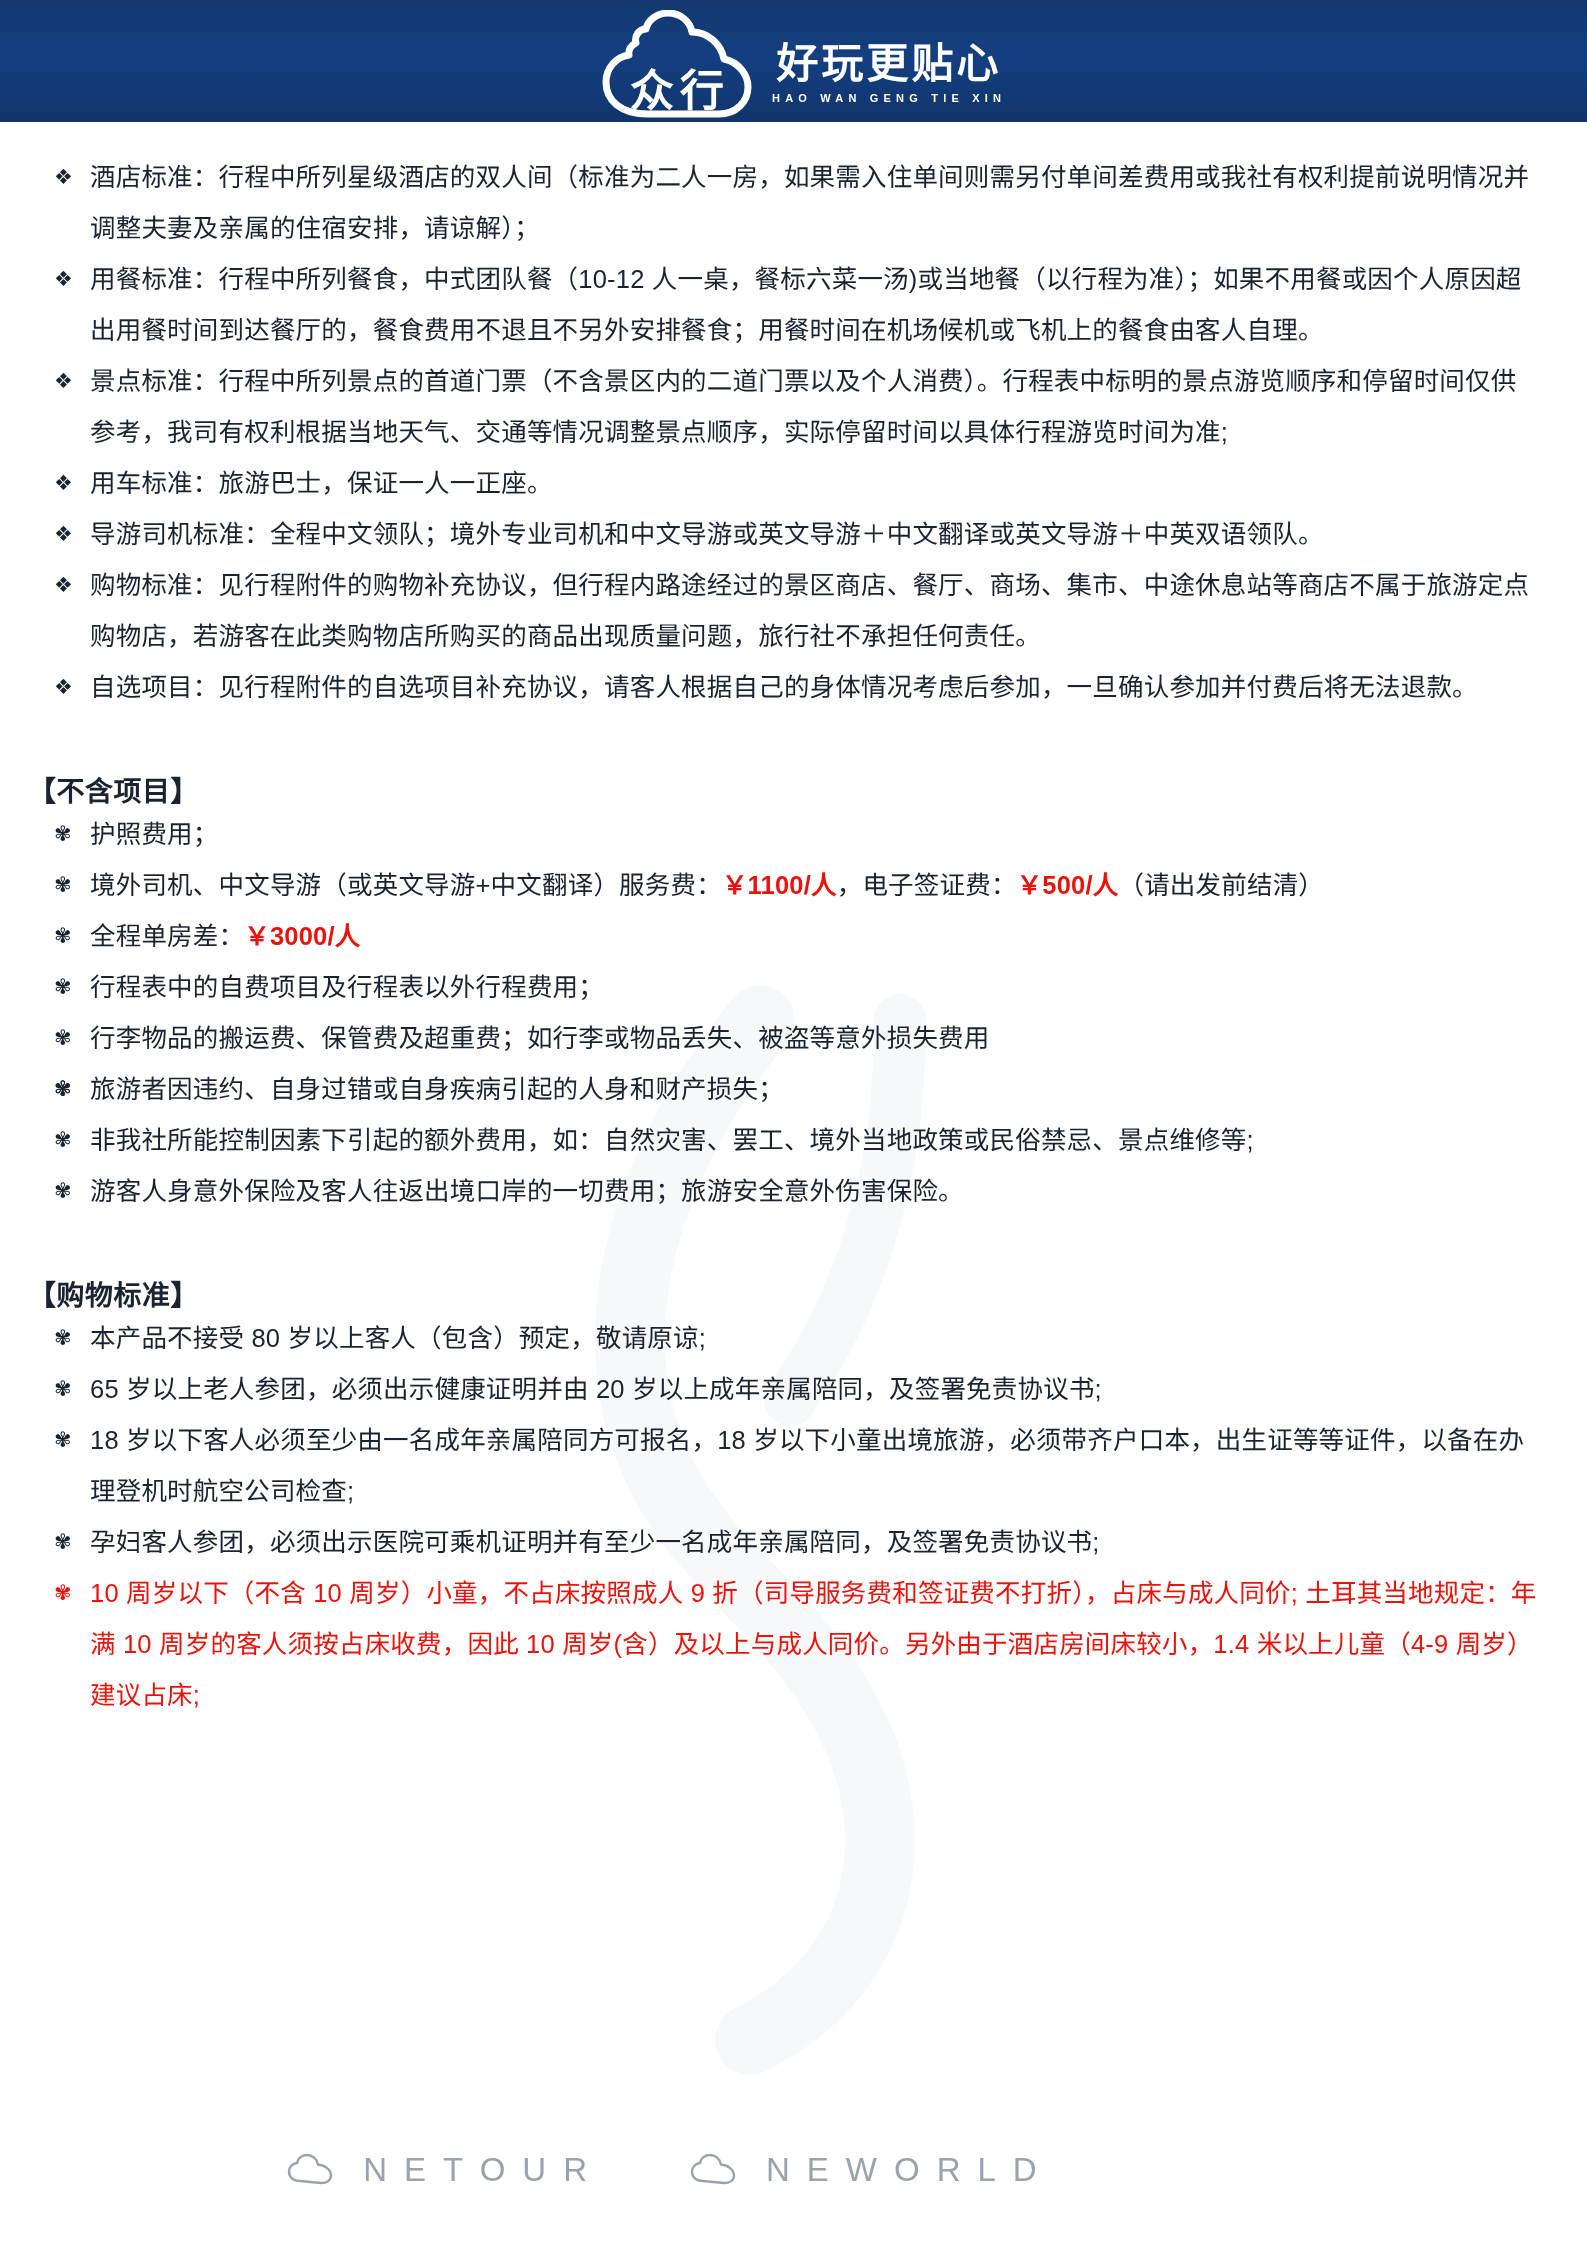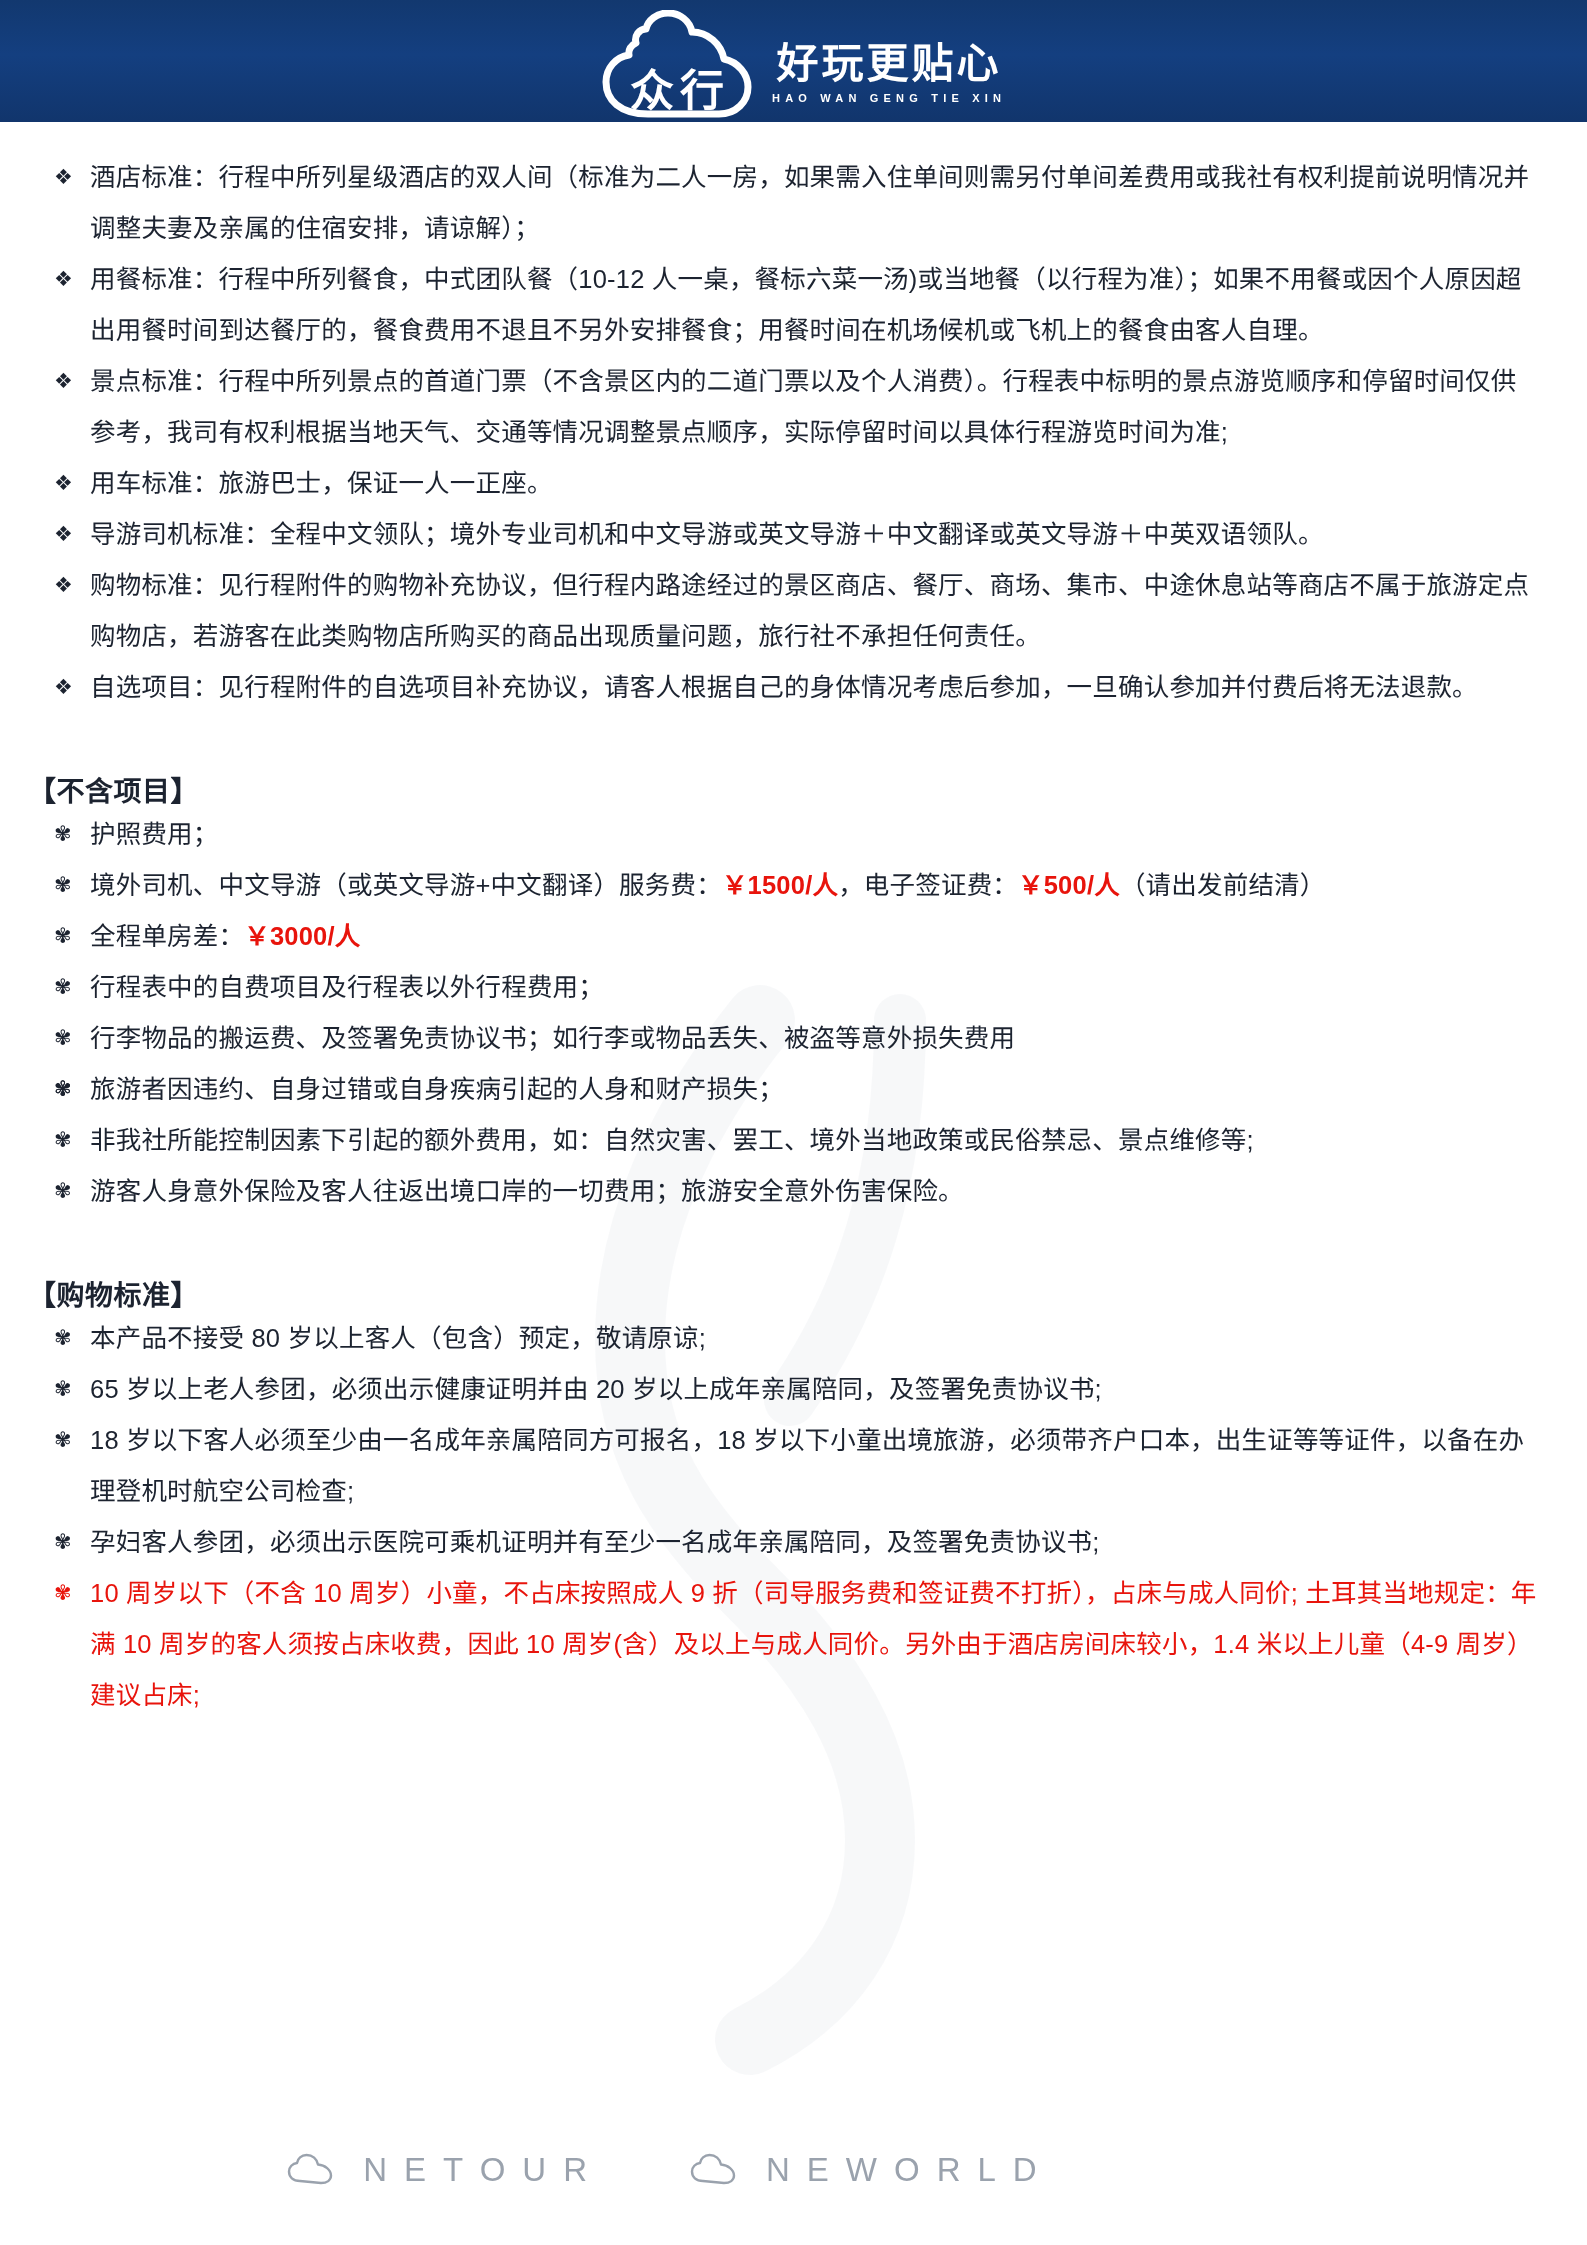--- a/index.html
+++ b/index.html
@@ -220,24 +220,24 @@
       </li>
     </ul>
   </div>
 
   <div class="spacer-lg"></div>
 
   <div class="section">
     <div class="section-title">【不含项目】</div>
     <ul class="bullets" id="excluded-list">
         <li><span class="bullet-glyph">✾</span><span><span>护照费用；</span></span></li>
-        <li><span class="bullet-glyph">✾</span><span><span>境外司机、中文导游（或英文导游+中文翻译）服务费：</span><span class="price">￥1500/人</span><span>，电子签证费：</span><span class="price">￥500/人</span><span>（请出发前结清）</span></span></li>
+        <li><span class="bullet-glyph">✾</span><span><span>境外司机、中文导游（或英文导游+中文翻译）服务费：</span><span class="price">￥1100/人</span><span>，电子签证费：</span><span class="price">￥500/人</span><span>（请出发前结清）</span></span></li>
         <li><span class="bullet-glyph">✾</span><span><span>全程单房差：</span><span class="price">￥3000/人</span></span></li>
         <li><span class="bullet-glyph">✾</span><span><span>行程表中的自费项目及行程表以外行程费用；</span></span></li>
-        <li><span class="bullet-glyph">✾</span><span><span>行李物品的搬运费、及签署免责协议书；如行李或物品丢失、被盗等意外损失费用</span></span></li>
+        <li><span class="bullet-glyph">✾</span><span><span>行李物品的搬运费、保管费及超重费；如行李或物品丢失、被盗等意外损失费用</span></span></li>
         <li><span class="bullet-glyph">✾</span></li>
         <li><span class="bullet-glyph">✾</span><span><span>旅游者因违约、自身过错或自身疾病引起的人身和财产损失；</span></span></li>
         <li><span class="bullet-glyph">✾</span><span><span>非我社所能控制因素下引起的额外费用，如：自然灾害、罢工、境外当地政策或民俗禁忌、景点维修等;</span></span></li>
         <li><span class="bullet-glyph">✾</span><span><span>游客人身意外保险及客人往返出境口岸的一切费用；旅游安全意外伤害保险。</span></span></li>
       </ul>
   </div>
 
   <div class="spacer-lg"></div>
 
   <div class="section">

